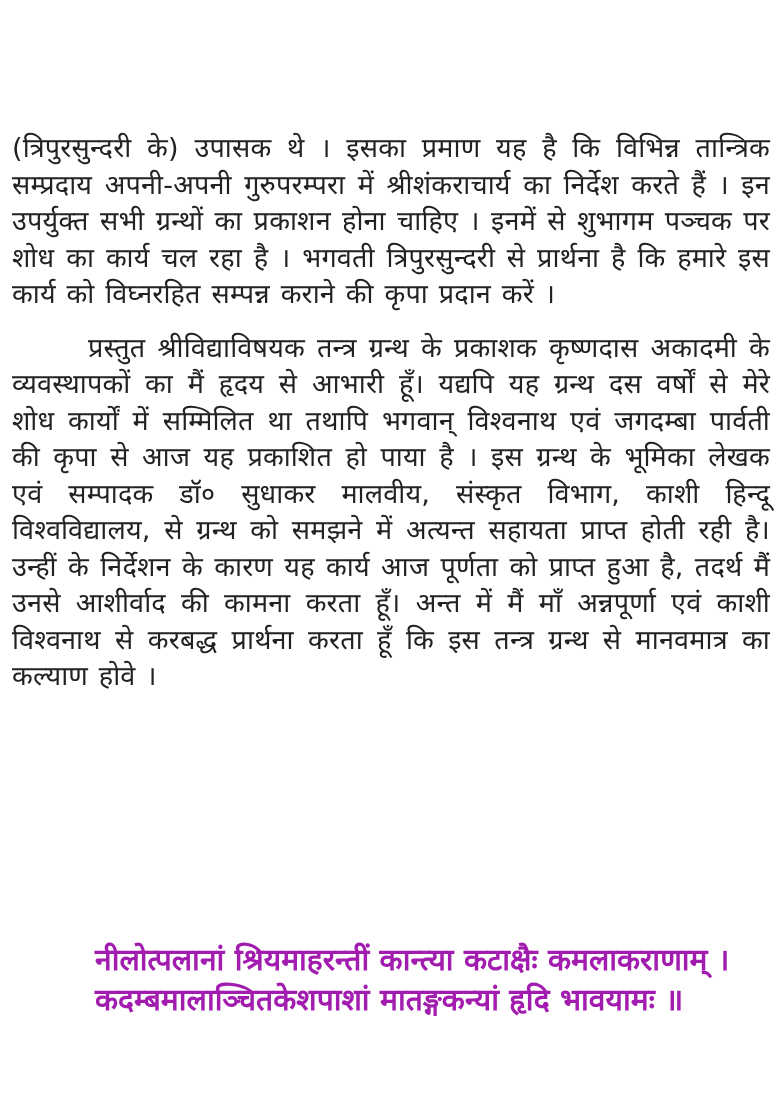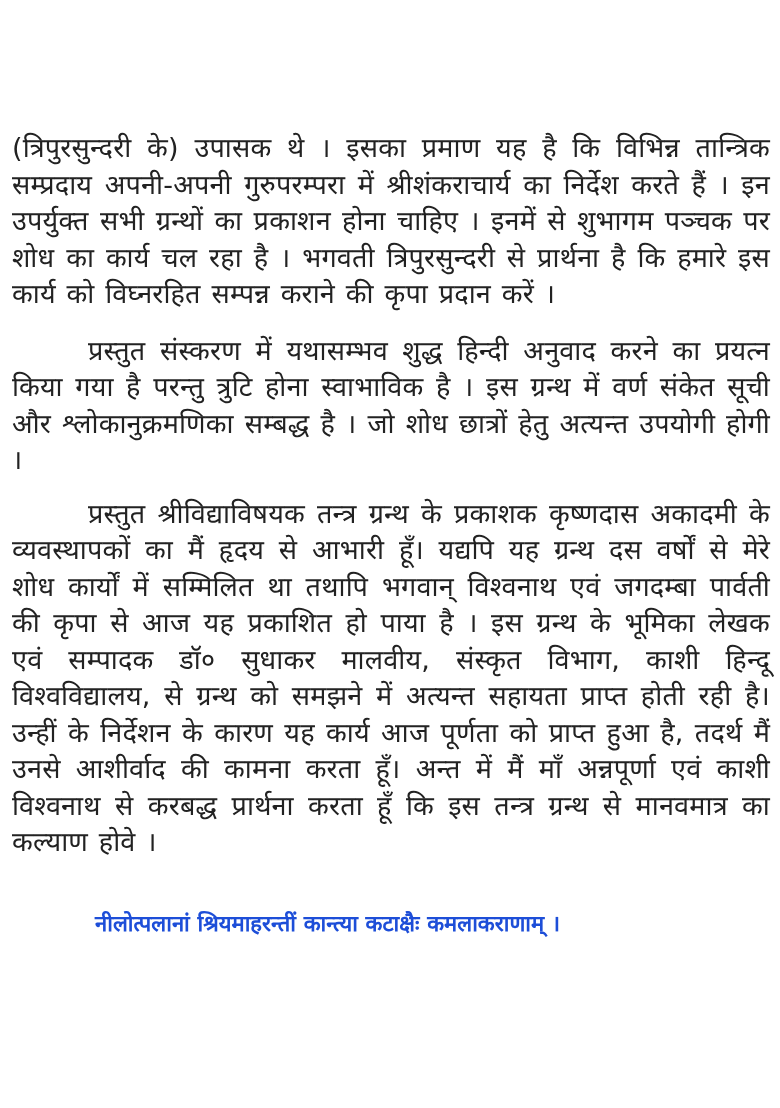--- a/index.html
+++ b/index.html
@@ -34,36 +34,36 @@
       text-indent: 76px;
     }
     .para + .para {
       margin-top: 18px;
     }
     #p2 { margin-top: 20px; }
     #p3 { margin-top: 17px; }
     .verse {
       position: absolute;
       left: 95px;
-      top: 904px;
+      top: 940px;
       width: 650px;
       font-weight: bold;
-      font-size: 22px;
+      font-size: 30px;
       line-height: 40px;
-      color: #1d4ed8;
+      color: #a21caf;
     }
     .verse-line {
       display: block;
       white-space: nowrap;
     }
   </style>
 </head>
 <body>
 
 <div class="page">
   <p class="para" id="p1">(त्रिपुरसुन्दरी के) उपासक थे । इसका प्रमाण यह है कि विभिन्न तान्त्रिक सम्प्रदाय अपनी-अपनी गुरुपरम्परा में श्रीशंकराचार्य का निर्देश करते हैं । इन उपर्युक्त सभी ग्रन्थों का प्रकाशन होना चाहिए । इनमें से शुभागम पञ्चक पर शोध का कार्य चल रहा है । भगवती त्रिपुरसुन्दरी से प्रार्थना है कि हमारे इस कार्य को विघ्नरहित सम्पन्न कराने की कृपा प्रदान करें ।</p>
-  <p class="para indent" id="p2">प्रस्तुत संस्करण में यथासम्भव शुद्ध हिन्दी अनुवाद करने का प्रयत्न किया गया है परन्तु त्रुटि होना स्वाभाविक है । इस ग्रन्थ में वर्ण संकेत सूची और श्लोकानुक्रमणिका सम्बद्ध है । जो शोध छात्रों हेतु अत्यन्त उपयोगी होगी ।</p>
   <p class="para indent" id="p3">प्रस्तुत श्रीविद्याविषयक तन्त्र ग्रन्थ के प्रकाशक कृष्णदास अकादमी के व्यवस्थापकों का मैं हृदय से आभारी हूँ। यद्यपि यह ग्रन्थ दस वर्षों से मेरे शोध कार्यों में सम्मिलित था तथापि भगवान् विश्वनाथ एवं जगदम्बा पार्वती की कृपा से आज यह प्रकाशित हो पाया है । इस ग्रन्थ के भूमिका लेखक एवं सम्पादक डॉ० सुधाकर मालवीय, संस्कृत विभाग, काशी हिन्दू विश्वविद्यालय, से ग्रन्थ को समझने में अत्यन्त सहायता प्राप्त होती रही है। उन्हीं के निर्देशन के कारण यह कार्य आज पूर्णता को प्राप्त हुआ है, तदर्थ मैं उनसे आशीर्वाद की कामना करता हूँ। अन्त में मैं माँ अन्नपूर्णा एवं काशी विश्वनाथ से करबद्ध प्रार्थना करता हूँ कि इस तन्त्र ग्रन्थ से मानवमात्र का कल्याण होवे ।</p>
 </div>
 
 <div class="verse">
   <span class="verse-line">नीलोत्पलानां श्रियमाहरन्तीं कान्त्या कटाक्षैः कमलाकराणाम् ।</span>
+  <span class="verse-line">कदम्बमालाञ्चितकेशपाशां   मातङ्गकन्यां  हृदि  भावयामः ॥</span>
 </div>
 
 </body></html>

